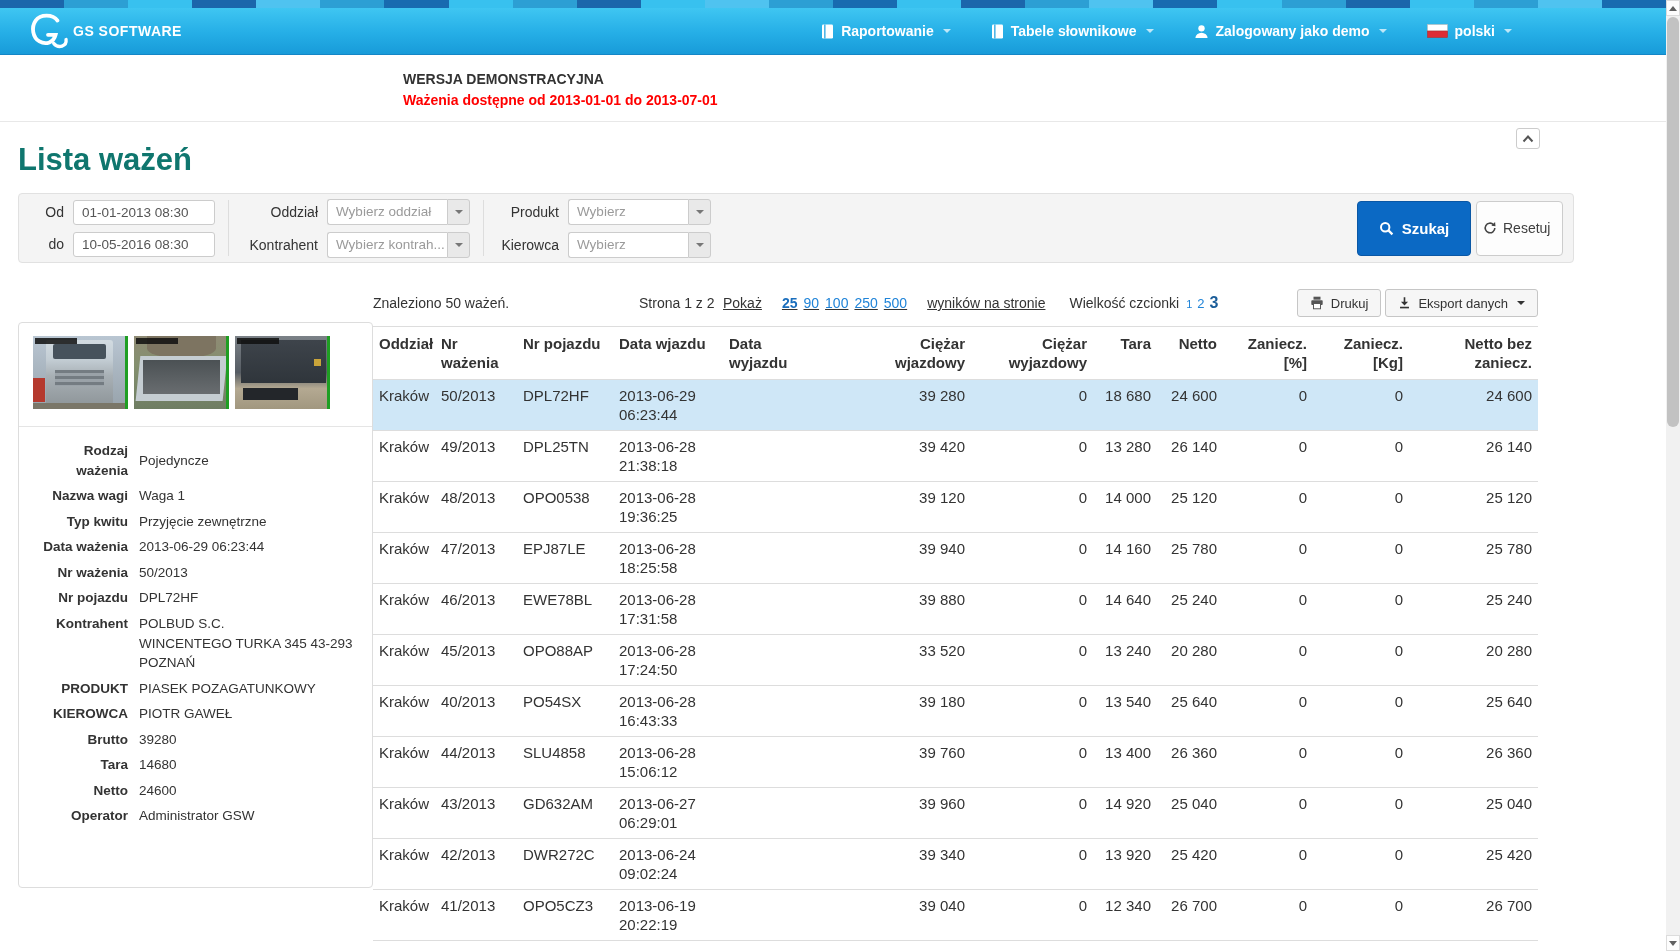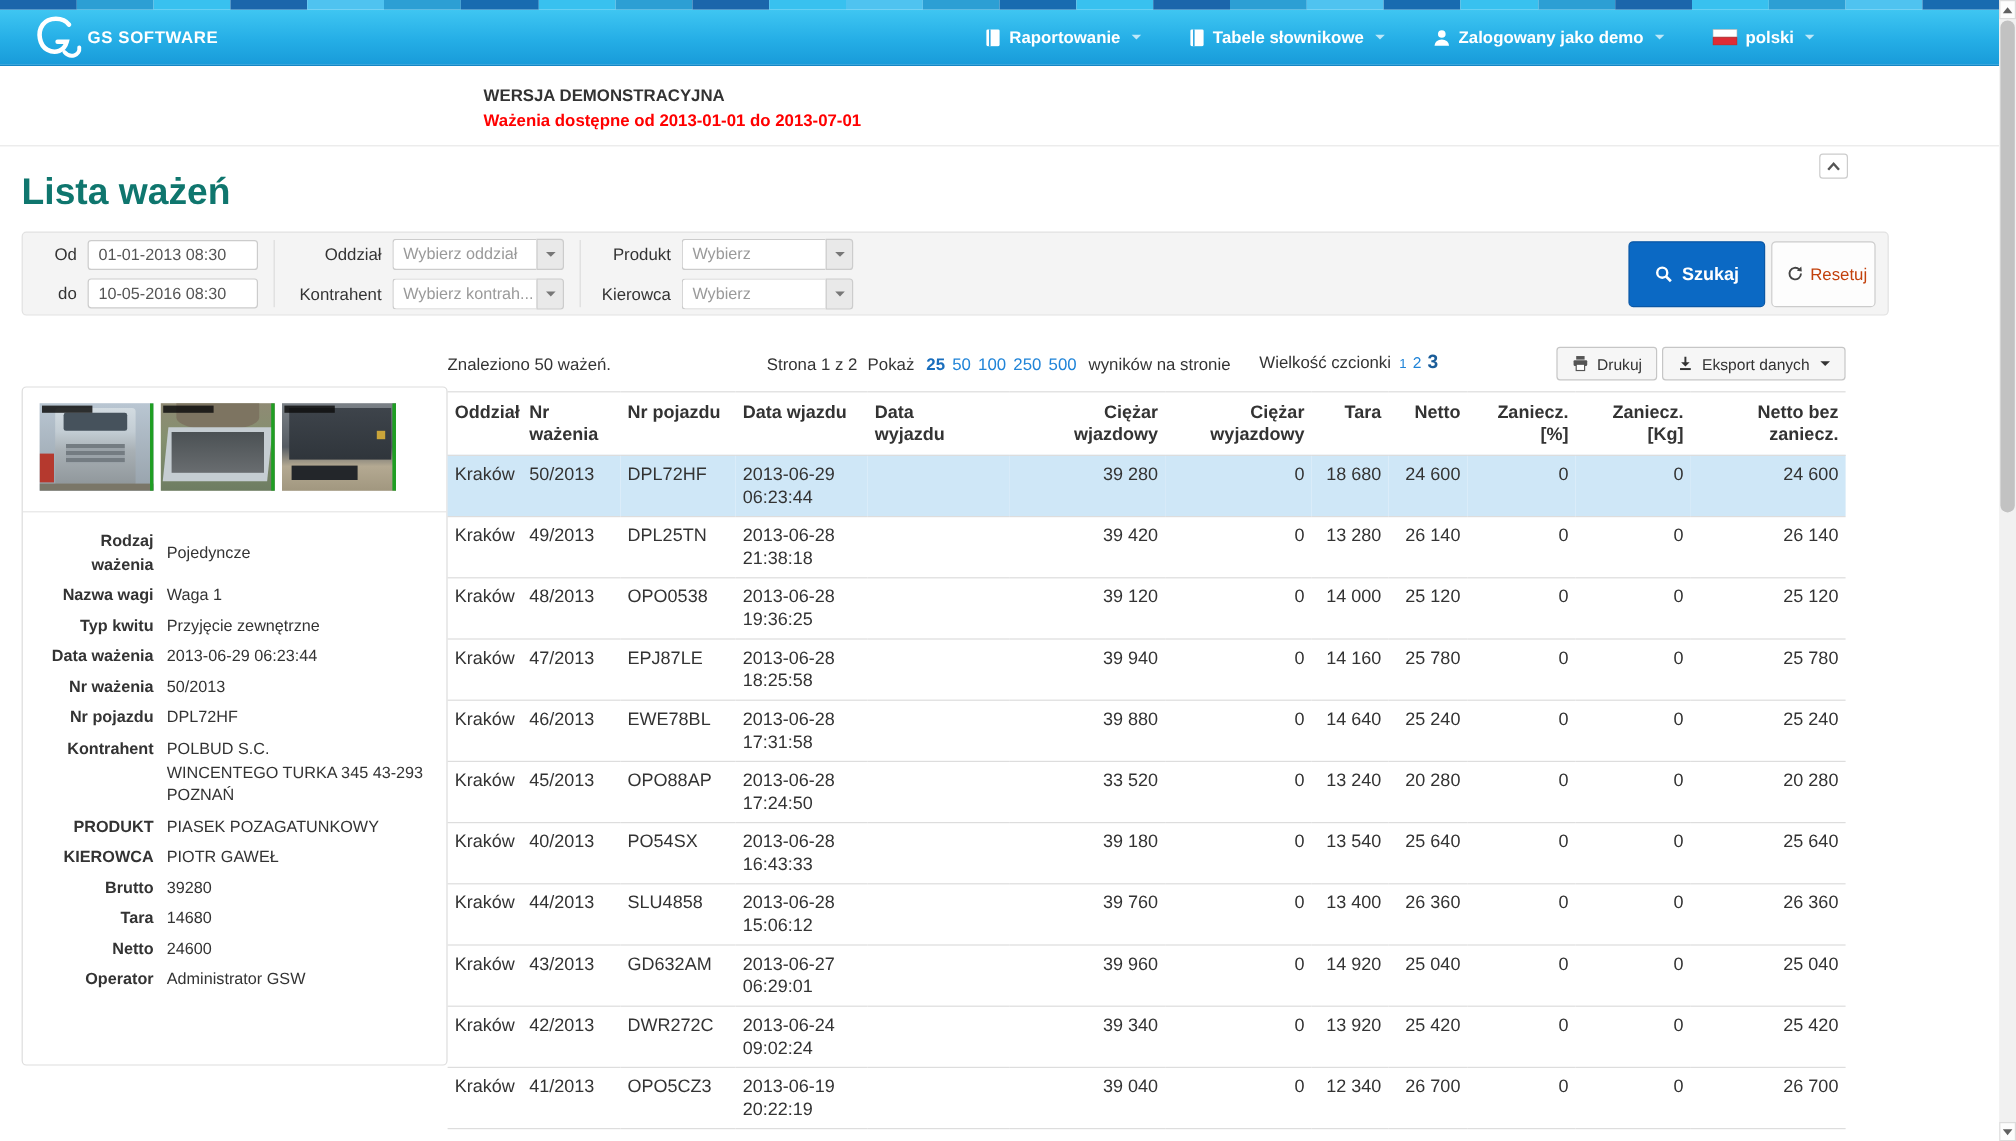--- a/index.html
+++ b/index.html
@@ -64,22 +64,22 @@
   .fsel-btn { width:23px; height:26px; background:#e9e9e9; border:1px solid #ccc;
     border-radius:0 3px 3px 0; display:flex; align-items:center; justify-content:center; }
   .dcaret { width:0; height:0; border-left:4px solid transparent; border-right:4px solid transparent;
     border-top:4px solid #777; }
   .fbuttons { margin-left:auto; display:flex; gap:5px; align-items:center; }
   .btn-szukaj { width:114px; height:55px; background:#0b69c4; border:1px solid #0a57a5;
     border-radius:4px; color:#fff; font-weight:bold; font-size:15px;
     display:flex; align-items:center; justify-content:center; gap:8px; cursor:pointer;
     font-family:"Liberation Sans", sans-serif; }
   .btn-resetuj { width:87px; height:55px; background:#fdfdfd; border:1px solid #ccc;
-    border-radius:4px; color:#c2410c; font-size:14px;
-    display:flex; align-items:center; justify-content:flex-end; gap:6px; cursor:pointer;
+    border-radius:4px; color:#404040; font-size:14px;
+    display:flex; align-items:center; justify-content:flex-start; gap:6px; cursor:pointer;
     font-family:"Liberation Sans", sans-serif; }
 
   
   .content { display:flex; margin:26px 128px 0 18px; align-items:flex-start; }
 
   .left-card { width:355px; margin-top:33px; border:1px solid #ddd; border-radius:4px;
     background:#fff; padding:13px 12px 55px; min-height:493px; flex:none; }
   .thumbs { display:flex; gap:6px; padding-left:2px; }
   .thumb { width:95px; height:73px; position:relative; overflow:hidden; cursor:pointer; }
   .thumb::after { content:""; position:absolute; top:0; right:0; width:3px; height:100%; background:#1f9e23; }
@@ -106,21 +106,21 @@
   .detail-divider { border-top:1px solid #e5e5e5; margin:17px -12px 14px; }
   .detail-table { font-size:13.5px; border-collapse:collapse; }
   .detail-table th { text-align:right; font-weight:bold; color:#333; vertical-align:top;
     width:97px; padding:0 0 6px; line-height:1.45; }
   .detail-table td { padding:0 0 6px 11px; white-space:pre-line; color:#333; line-height:1.45; }
 
   .results { flex:1; min-width:0; }
   .meta { display:flex; align-items:center; font-size:14px; color:#333; }
   .found { width:266px; }
   .strona { width:84px; }
-  .pokaz { display:flex; align-items:flex-start; gap:8px; margin-right:24px; }
+  .pokaz { display:flex; align-items:flex-start; gap:18px; margin-right:24px;text-decoration:underline; }
   .ps-links { display:flex; gap:6px; margin:0 2px; }
   .ps-link { color:#2084d8; cursor:pointer; }
   .ps-link.active { font-weight:bold; color:#1a6ebd; }
   .wielkosc { display:flex; align-items:baseline; gap:6px; }
   .fs-links { display:flex; gap:5px; align-items:baseline; margin-left:1px; }
   .fs-link { color:#2084d8; cursor:pointer; }
   .fs-link.active { font-weight:bold; color:#1b5d99; }
   .meta-buttons { margin-left:auto; display:flex; gap:4px; }
   .btn-sm { height:28px; padding:0 12px; background:#f6f6f6; border:1px solid #c6c6c6;
     border-radius:3px; display:flex; align-items:center; gap:7px; font-size:13px; color:#333;
@@ -405,21 +405,21 @@
     </aside>
 
     <section class="results">
       <div class="meta">
         <span class="found">Znaleziono 50 ważeń.</span>
         <span class="strona">Strona 1 z 2</span>
         <span class="pokaz">
           <span>Pokaż</span>
           <span class="ps-links">
               <span class="ps-link active">25</span>
-              <span class="ps-link">50</span>
+              <span class="ps-link">90</span>
               <span class="ps-link">100</span>
               <span class="ps-link">250</span>
               <span class="ps-link">500</span>
             </span>
           <span>wyników na stronie</span>
         </span>
         <span class="wielkosc">
           <span>Wielkość czcionki</span>
           <span class="fs-links">
               <span class="fs-link" style="font-size: 11px;">1</span>

